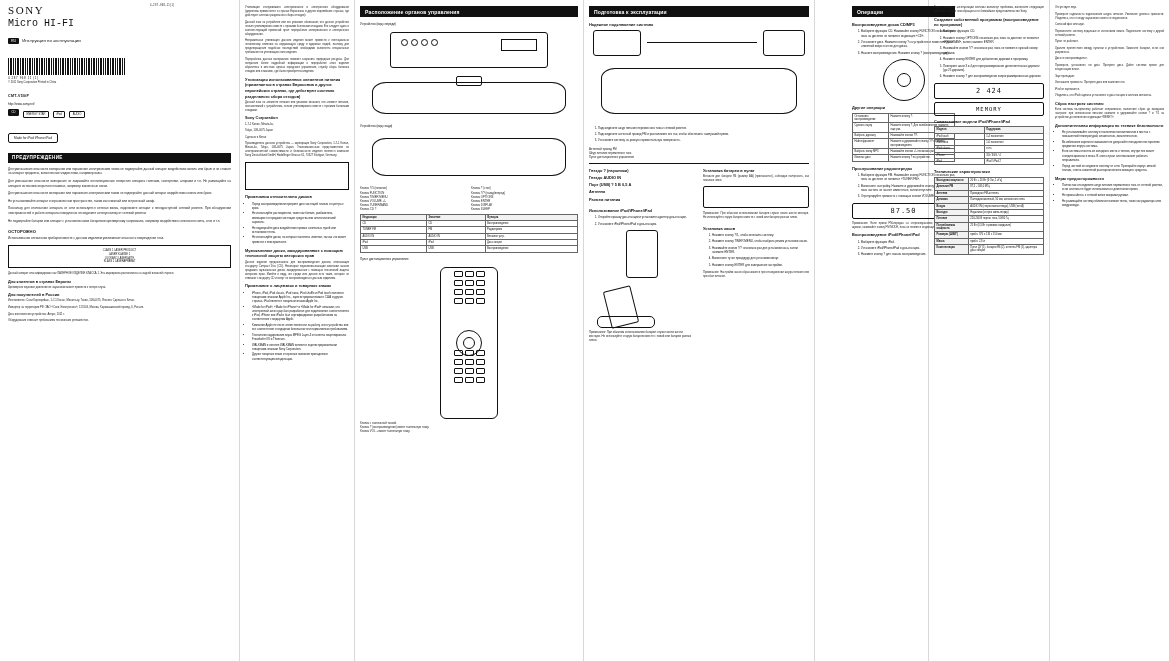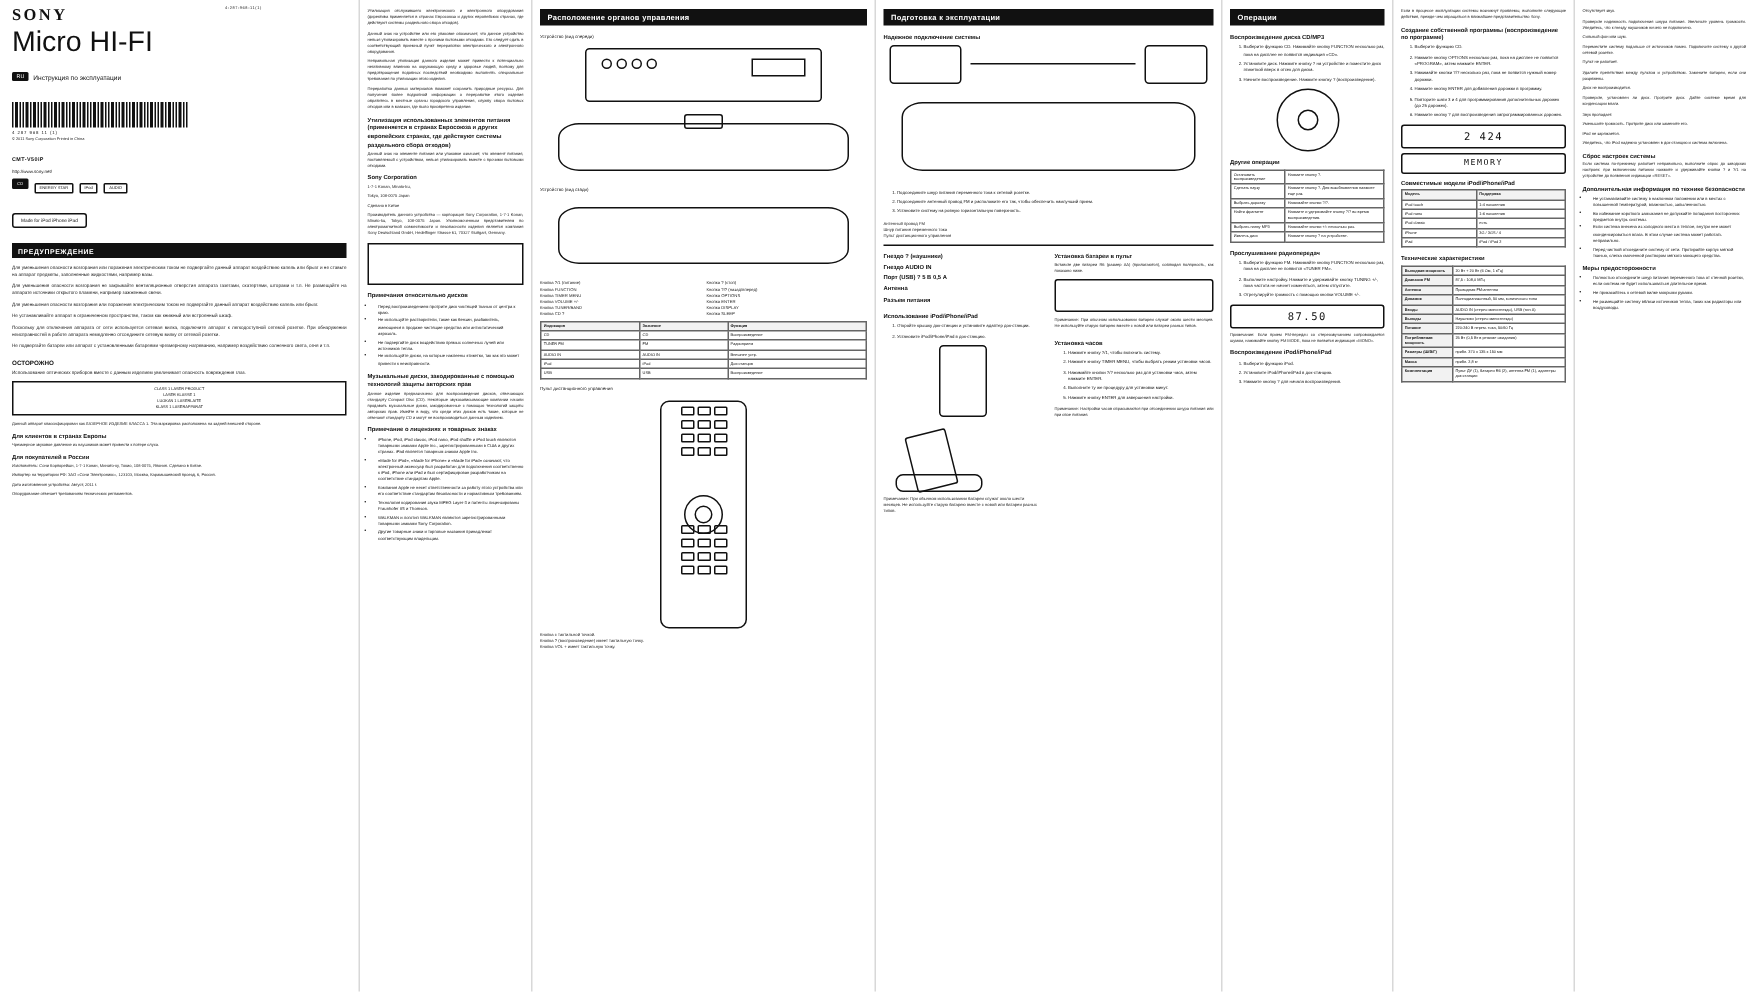--- a/index.html
+++ b/index.html
@@ -11,24 +11,24 @@
   
   .blk{margin:0 0 5px 0;}
   .tt2{font-size:3.9px;font-weight:bold;line-height:1.45;margin:0 0 1.5px 0;}
   .tx{font-size:3.1px;line-height:1.5;text-align:justify;color:#1a1a1a;margin:0 0 3px 0;}
   .tiny{font-size:2.7px;line-height:1.5;text-align:justify;color:#222;margin:0 0 2.5px 0;}
   .note{font-size:2.8px;line-height:1.5;color:#222;}
   .cap{font-size:3px;line-height:1.4;color:#111;}
 
   
   .brandbar{position:absolute;left:0;top:0;width:239px;height:16px;}
-  .sony{font-family:"Liberation Serif",serif;font-weight:bold;font-size:11px;letter-spacing:1.6px;margin:3px 0 0 8px;display:inline-block;}
+  .sony{font-family:"Liberation Serif",serif;font-weight:normal;font-size:11px;letter-spacing:1.6px;margin:3px 0 0 8px;display:inline-block;}
   .docid{position:absolute;left:150px;top:4px;font-size:2.6px;letter-spacing:.4px;color:#222;}
 
-  .bigtitle{font-size:19px;line-height:1.16;font-weight:400;color:#111;margin:18px 0 8px 8px;}
+  .bigtitle{font-size:10px;line-height:1.16;font-weight:400;color:#111;margin:18px 0 8px 8px;font-family:Liberation Mono, monospace;}
   .subttl{margin:0 0 0 8px;display:flex;align-items:center;gap:3px;}
   .ru-badge{background:#111;color:#fff;font-size:3.6px;padding:1px 3px;border-radius:1px;}
   .subttl .t{font-size:4.4px;}
 
   .barcode{margin:14px 0 0 8px;}
   .barcode .bars{display:flex;gap:1px;align-items:flex-end;height:17px;}
   .barcode .bars i{display:block;background:#111;width:1px;height:17px;}
   .barcode .bars i.w{width:2px;}
   .barnum{font-size:2.9px;letter-spacing:.6px;margin-top:1px;}
   .barsub{font-size:2.6px;margin-top:1px;color:#222;}
@@ -433,21 +433,21 @@
           <li>Нажмите кнопку TIMER MENU, чтобы выбрать режим установки часов.</li>
           <li>Нажимайте кнопки ?/? несколько раз для установки часа, затем нажмите ENTER.</li>
           <li>Выполните ту же процедуру для установки минут.</li>
           <li>Нажмите кнопку ENTER для завершения настройки.</li>
         </ol>
         <p class="tiny">Примечание: Настройки часов сбрасываются при отсоединении шнура питания или при сбое питания.</p>
       </div>
     </div>
   </div>
 
-  <div class="col" style="left:815px;width:113px">
+  <div class="col" style="left:847px;width:113px">
     <div class="sectionhdr">Операции</div>
 
     <div class="tt2">Воспроизведение диска CD/MP3</div>
     <ol class="steps">
       <li>Выберите функцию CD. Нажимайте кнопку FUNCTION несколько раз, пока на дисплее не появится индикация «CD».</li>
       <li>Установите диск. Нажмите кнопку ? на устройстве и поместите диск этикеткой вверх в отсек для диска.</li>
       <li>Начните воспроизведение. Нажмите кнопку ? (воспроизведение).</li>
     </ol>
     <div class="disc"></div>
 

